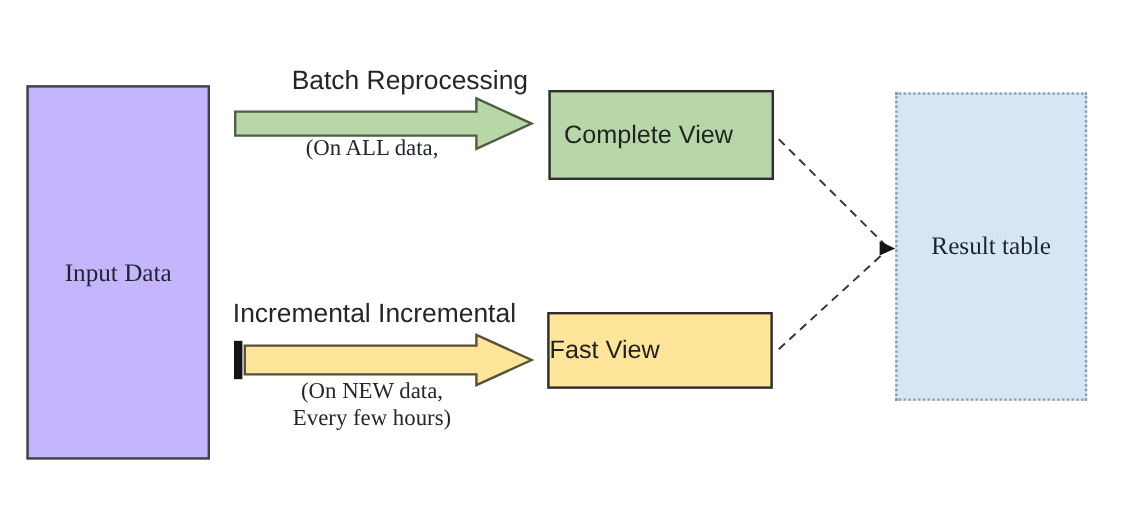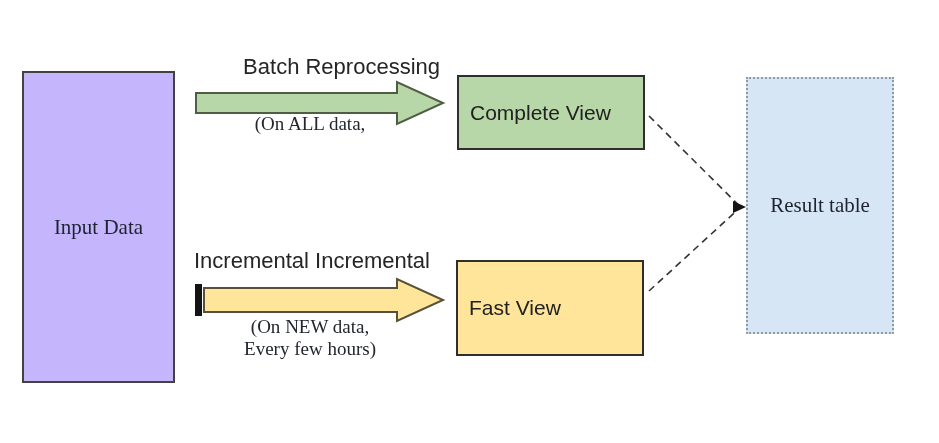--- a/index.html
+++ b/index.html
@@ -10,22 +10,22 @@
   .layer{position:absolute;left:0;top:0;pointer-events:none;}
   .node{
     position:absolute;box-sizing:border-box;border:2px solid #c2410c;
     display:flex;align-items:center;
   }
   .node.centered{justify-content:center;text-align:center;}
   .serif{font-family:"Liberation Serif",serif;color:#1d2430;}
   .node-label{font-size:21px;}
   .input-node{left:22px;top:71px;width:153px;height:312px;}
   .complete-node{left:457px;top:75px;width:188px;height:75px;padding-left:11px;}
-  .fast-node{left:456px;top:260px;width:188px;height:96px;padding-left:11px;}
-  .result-node{left:746px;top:77px;width:148px;height:257px;border-style:dotted;}
+  .fast-node{left:456px;top:260px;width:188px;height:64px;}
+  .result-node{left:746px;top:77px;width:160px;height:257px;border-style:dotted;}
   .flow-title{
     position:absolute;font-size:22px;line-height:26px;text-align:right;color:#252525;
   }
   .batch-title{left:180px;top:54px;width:260px;}
   .incr-title{left:170px;top:248px;width:260px;}
   .flow-note{
     position:absolute;font-size:19px;line-height:22px;text-align:center;
     font-family:"Liberation Serif",serif;color:#22262e;
   }
   .batch-note{left:195px;top:113px;width:230px;}

